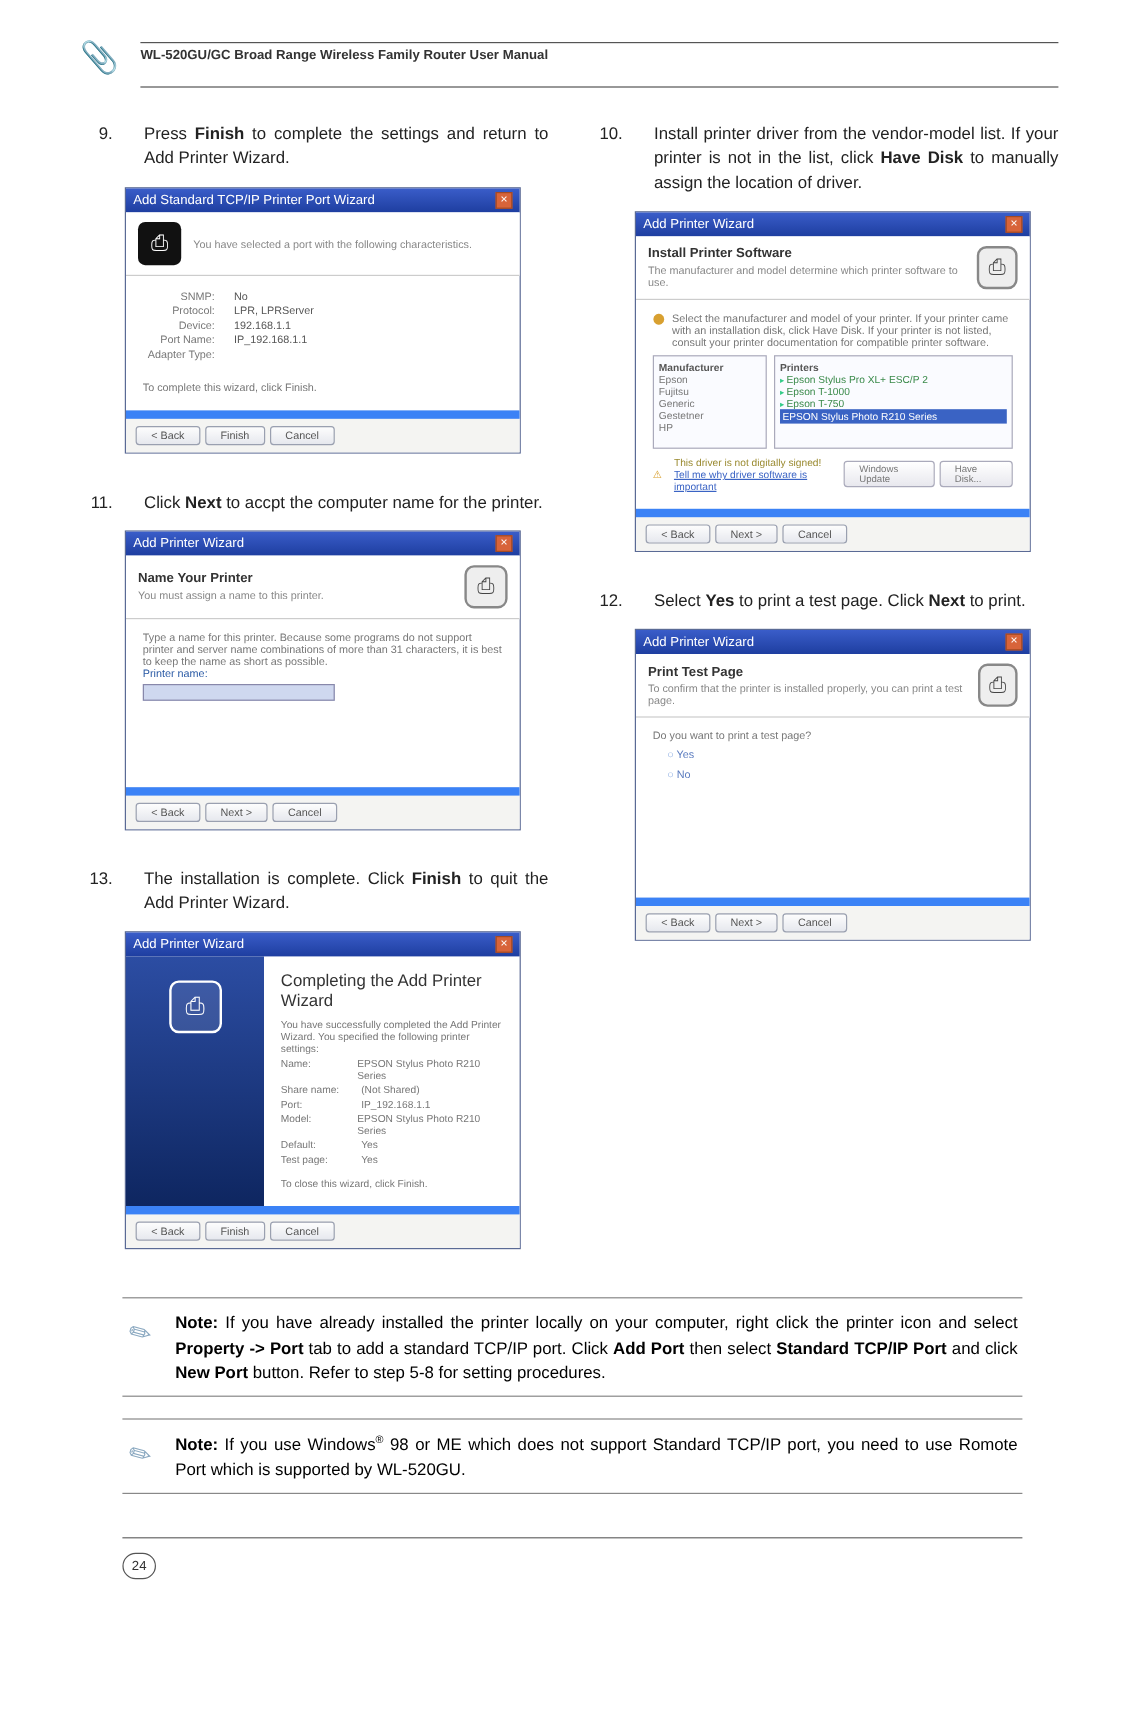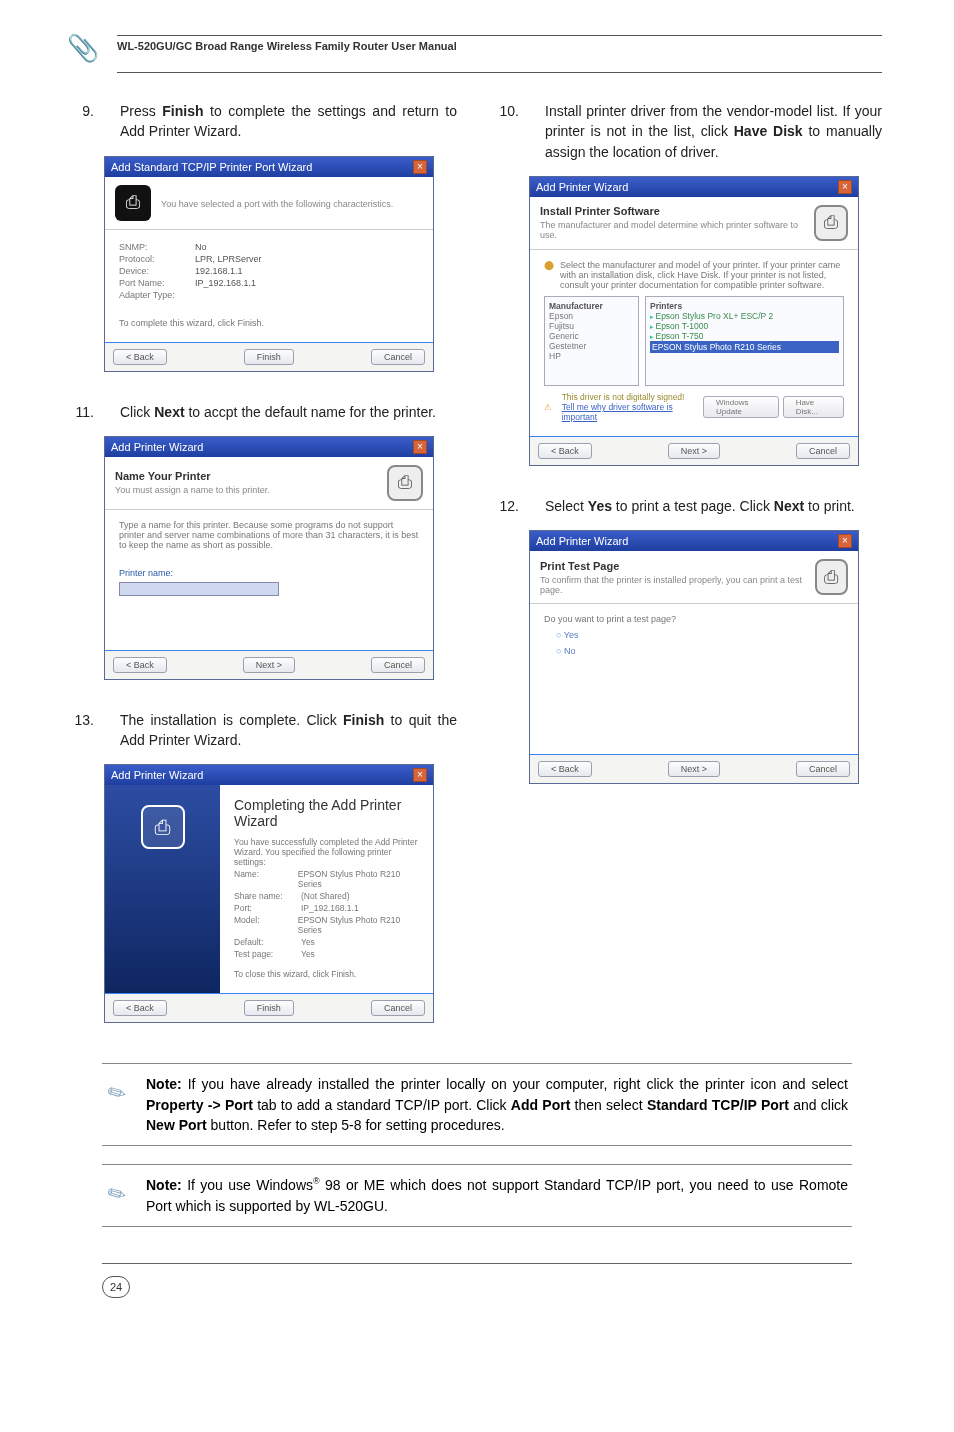--- a/index.html
+++ b/index.html
@@ -106,48 +106,48 @@
     font-size: 9px; color: #888; margin-top: 3px; filter: blur(0.6px);
   }
   .wiz-body {
     padding: 10px 14px 14px 14px;
     min-height: 100px;
     filter: blur(0.4px);
     font-size: 9px;
     color: #777;
   }
   .wiz-body .row { display: flex; gap: 16px; margin: 2px 0; }
-  .wiz-body .lbl { width: 60px; color: #777; }
+  .wiz-body .lbl { width: 60px; color: #777; text-align: right; }
   .wiz-body .val { color: #555; }
   .wiz-footer {
-    border-top: 1px solid #3b82f6;
+    border-top: 7px solid #3b82f6;
     padding: 6px 8px;
     display: flex;
-    justify-content: space-between;
+    justify-content: flex-start;
     gap: 4px;
     background: #f4f4f2;
   }
   .wiz-btn {
     font-size: 9px;
     padding: 2px 12px;
     border: 1px solid #9aa0b0;
     border-radius: 3px;
     background: linear-gradient(#fdfdfd, #e6e8ee);
     color: #555;
   }
   .input-line {
     border: 1px solid #88a; background: #cfd8ef; height: 14px; width: 160px; margin-top: 4px;
   }
   .yes-no { margin: 6px 0 2px 12px; color: #5a7bbf; font-size: 9px; }
   .yes-no::before { content: "○ "; color: #7aa0dd; }
   .listpane {
     display: flex; gap: 6px; margin-top: 6px;
   }
   .listbox {
-    border: 1px solid #aab; height: 90px; padding: 4px; font-size: 8.5px;
+    border: 1px solid #aab; height: 78px; padding: 4px; font-size: 8.5px;
     color: #777; background: #fafbff; overflow: hidden;
   }
   .listbox.l { width: 95px; }
   .listbox.r { flex: 1; }
   .listbox .item::before { content: "▸ "; color: #3c8; font-size: 7px; }
   .havedisk-row {
     margin-top: 6px; display: flex; align-items: center; gap: 10px;
     color: #8a7; font-size: 8.5px;
   }
   .havedisk-row .mini-btn {
@@ -270,39 +270,39 @@
         <div class="wiz-footer">
           <div class="wiz-btn">&lt; Back</div>
           <div class="wiz-btn">Finish</div>
           <div class="wiz-btn">Cancel</div>
         </div>
       </div>
 
       <div class="step">
         <div class="num">11.</div>
         <div class="txt">
-          <span>Click </span><span class="bold">Next</span><span> to accpt the default name for the printer.</span>
+          <span>Click </span><span class="bold">Next</span><span> to accpt the computer name for the printer.</span>
         </div>
       </div>
 
       <div class="wiz-screenshot">
         <div class="wiz-titlebar">
           <span>Add Printer Wizard</span>
           <span class="wiz-close">×</span>
         </div>
         <div class="wiz-header rightlogo">
           <div>
             <div class="wiz-h1" style="color:#333;font-weight:bold;font-size:11px">Name Your Printer</div>
             <div class="wiz-sub">You must assign a name to this printer.</div>
           </div>
           <div class="wiz-logo" style="border-radius:8px;background:#eee;border:2px solid #888;color:#444">⎙</div>
         </div>
         <div class="wiz-body" style="min-height:140px">
           <div>Type a name for this printer. Because some programs do not support printer and server name combinations of more than 31 characters, it is best to keep the name as short as possible.</div>
-          <div style="margin-top:18px;color:#2a5aa5">Printer name:</div>
+          <div style="margin-top:0;color:#2a5aa5">Printer name:</div>
           <div class="input-line"></div>
         </div>
         <div class="wiz-footer">
           <div class="wiz-btn">&lt; Back</div>
           <div class="wiz-btn">Next &gt;</div>
           <div class="wiz-btn">Cancel</div>
         </div>
       </div>
 
       <div class="step">

